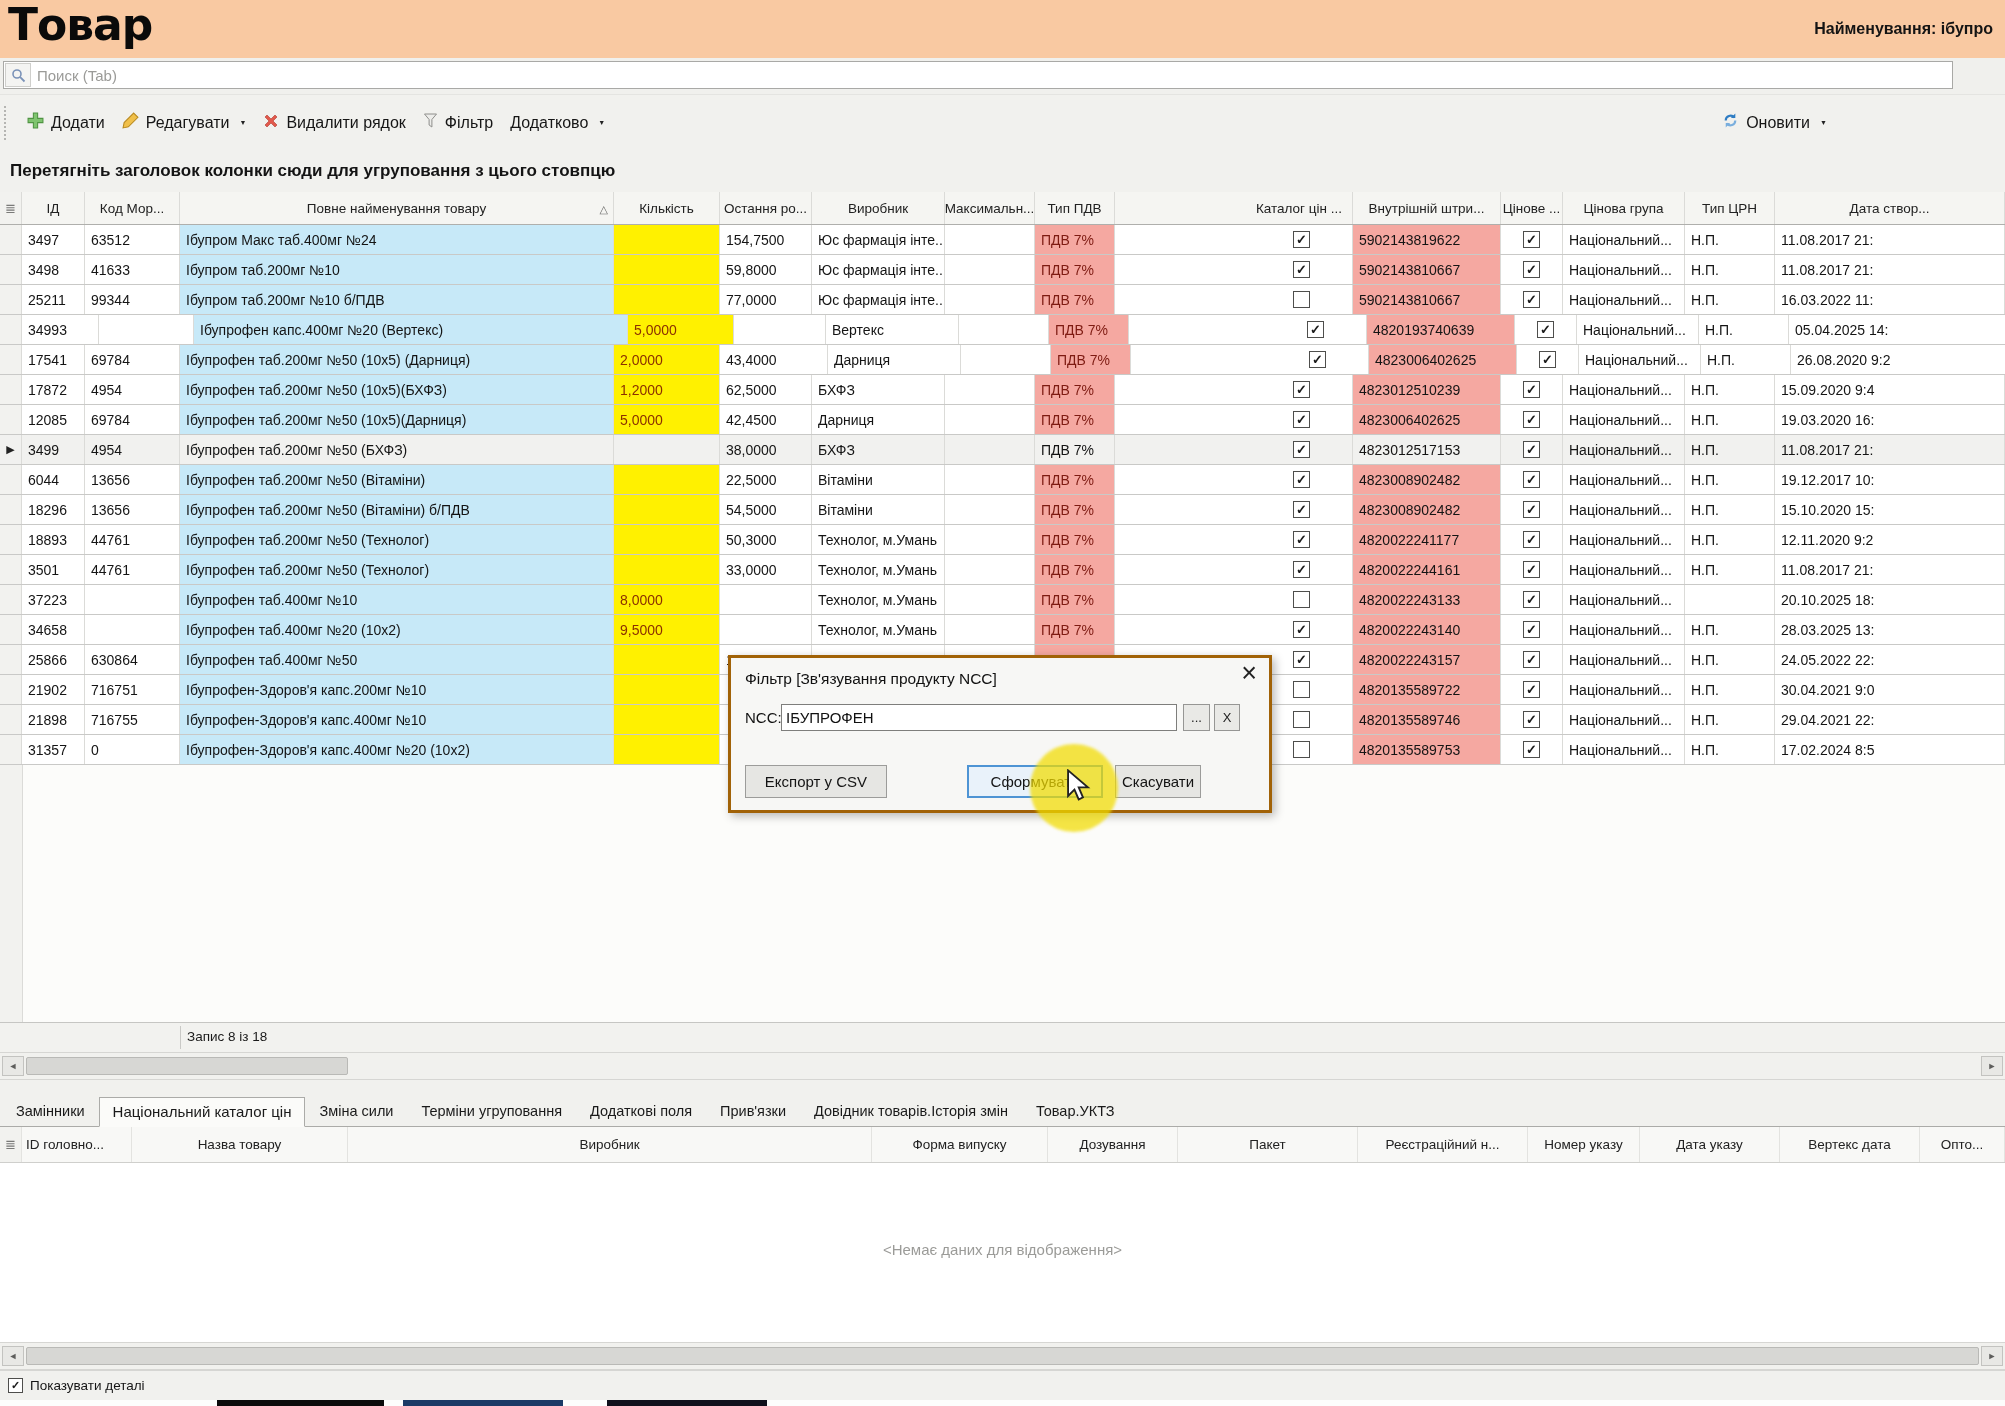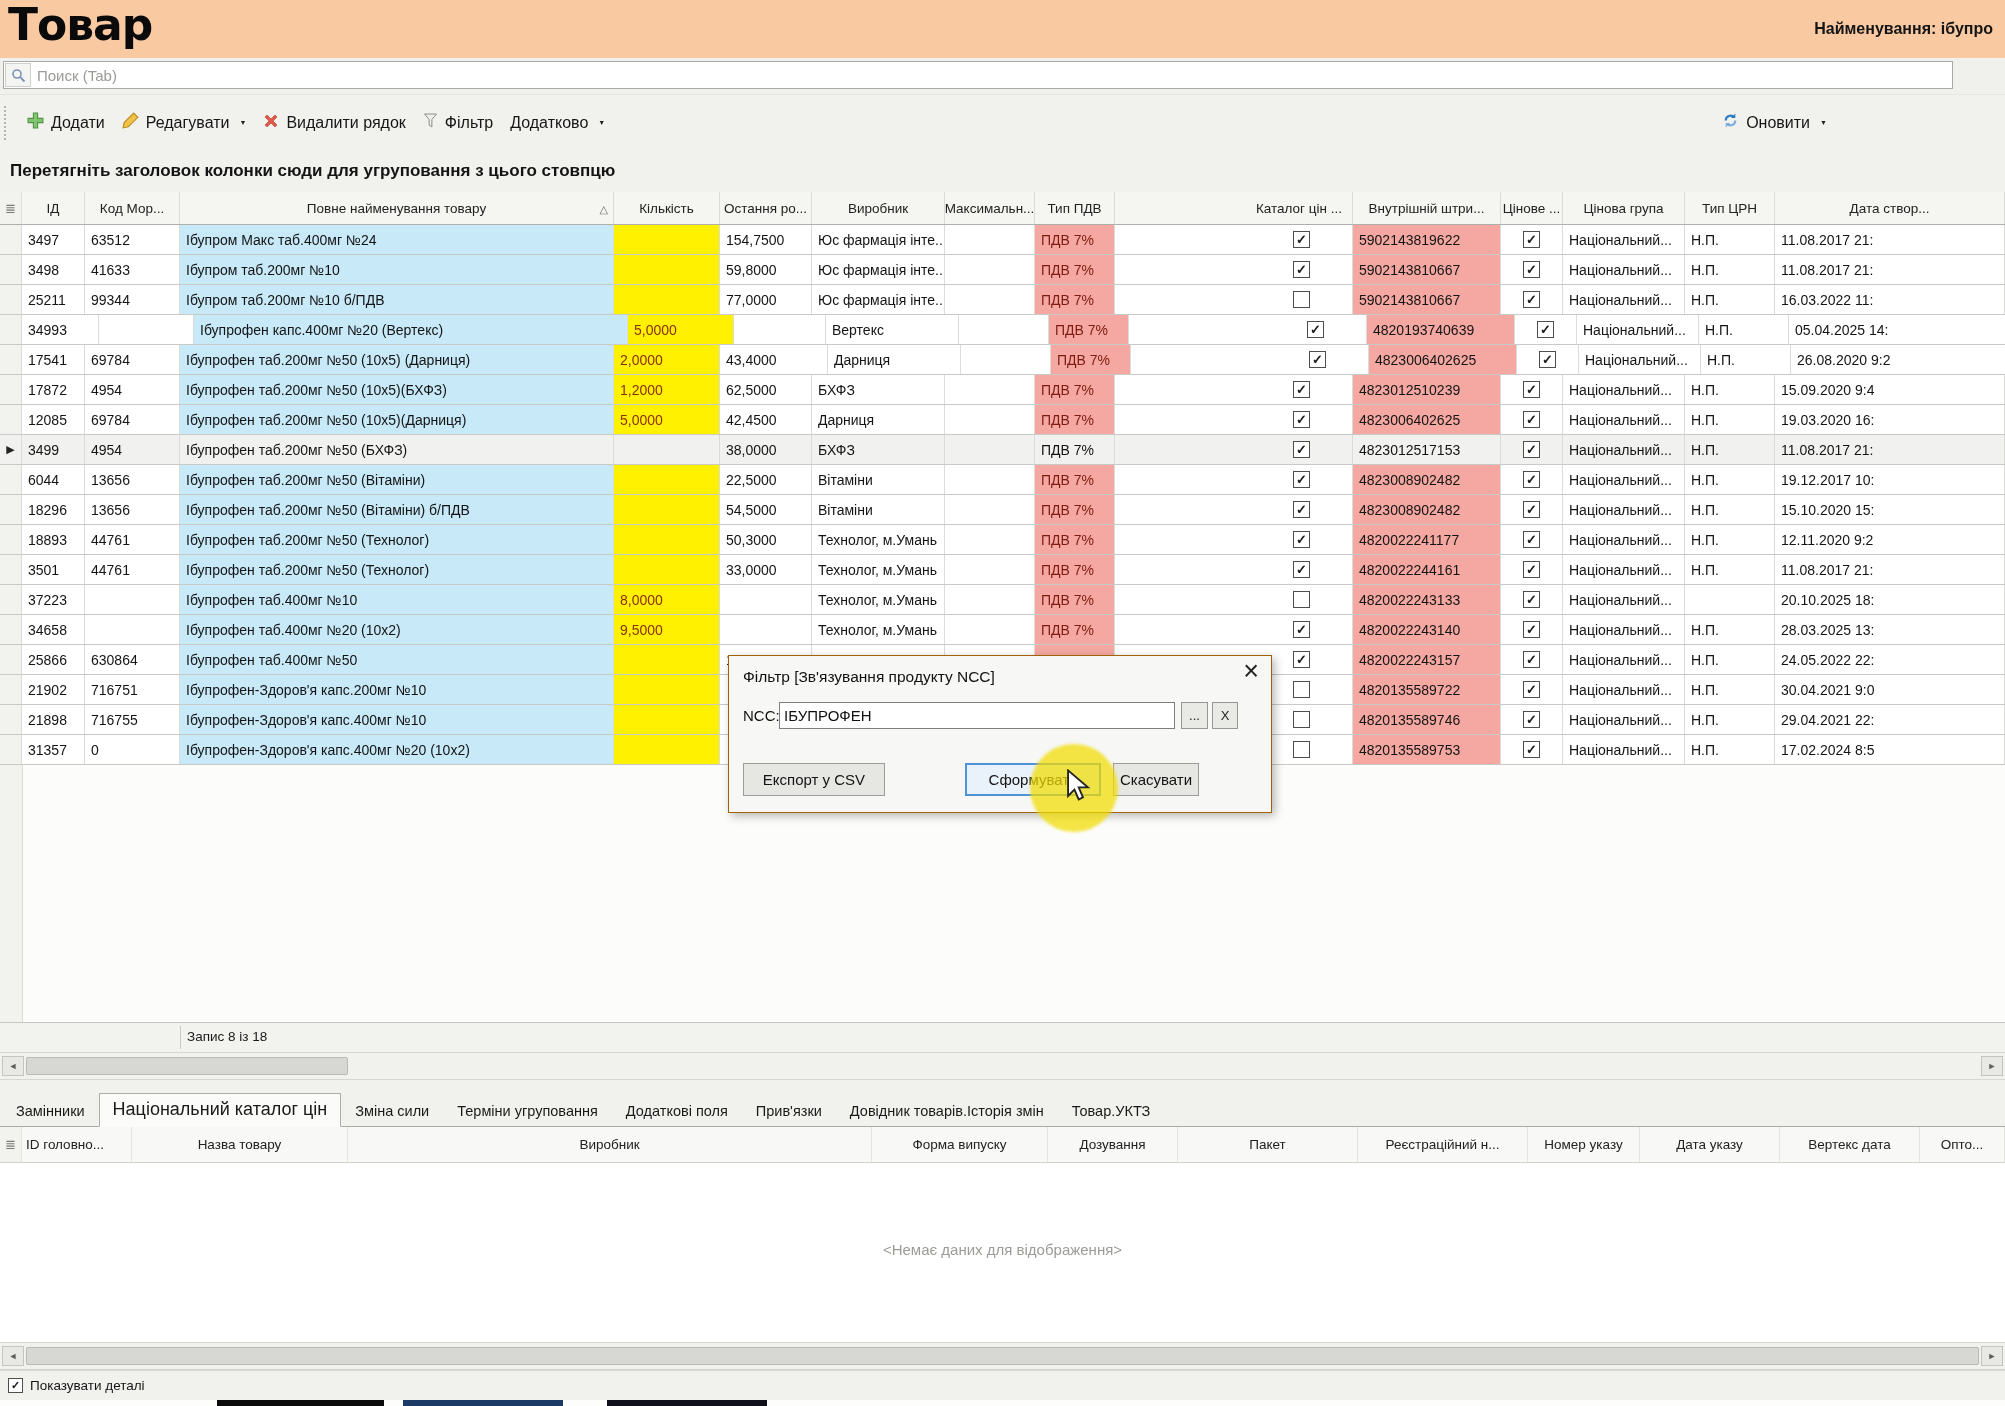--- a/index.html
+++ b/index.html
@@ -62,21 +62,21 @@
   .hs1{top:1052px;} .hs2{top:1342px;}
   .arr{position:absolute;top:3px;width:22px;height:20px;background:#E8E8E5;border:1px solid #C3C3C0;color:#5E5E5C;font-size:9px;display:flex;align-items:center;justify-content:center;box-sizing:border-box;}
   .arr.l{left:2px;} .arr.r{right:2px;}
   .thumb{position:absolute;top:4px;height:18px;background:#D7D7D4;border:1px solid #B9B9B6;border-radius:2px;box-sizing:border-box;}
   .hs1 .thumb{left:26px;width:322px;}
   .hs2 .thumb{left:26px;width:1953px;}
 
   
   .tabstrip{position:absolute;left:0;top:1080px;width:100%;height:47px;background:#F1F1EE;display:flex;align-items:flex-end;padding-left:2px;box-sizing:border-box;border-bottom:1px solid #ABABA8;}
   .tab{font-size:14.5px;color:#1a1a1a;padding:5px 13px 6px;border:1px solid transparent;white-space:nowrap;}
-  .tab.active{background:#FBFBF9;border-color:#ABABA8;border-bottom-color:#FBFBF9;margin-bottom:-1px;font-size:18px;}
+  .tab.active{background:#FBFBF9;border-color:#ABABA8;border-bottom-color:#FBFBF9;margin-bottom:-1px;font-size:15px;}
   .detailhead{position:absolute;left:0;top:1127px;width:100%;height:36px;background:#F8F8F6;border-bottom:1px solid #CFCFCC;display:flex;box-sizing:border-box;}
   .dcell{box-sizing:border-box;border-right:1px solid #E3E3E0;display:flex;align-items:center;justify-content:center;font-size:13.5px;color:#222;overflow:hidden;white-space:nowrap;flex:none;padding:0 4px;}
   .dcell.left{justify-content:flex-start;}
   .dcell.ind{background:#F2F2EF;}
   .dcell.ind::after{content:"≣";color:#7A7A78;font-size:13px;}
   .detailbody{position:absolute;left:0;top:1163px;width:100%;height:179px;background:#fff;display:flex;justify-content:center;}
   .detailbody span{margin-top:78px;font-size:15px;color:#9B9B98;}
 
   
   .footer{position:absolute;left:0;top:1370px;width:100%;height:30px;background:#F1F1EE;border-top:1px solid #D6D6D3;display:flex;align-items:center;gap:7px;padding-left:8px;box-sizing:border-box;}
@@ -84,21 +84,21 @@
   .darkstrip{position:absolute;left:0;top:1400px;width:100%;height:6px;background:#FDFDFC;}
   .darkstrip i{position:absolute;top:0;height:6px;display:block;}
 
   
   .cb{width:17px;height:17px;background:#fff;border:1px solid #4E4E4C;box-sizing:border-box;display:inline-flex;align-items:center;justify-content:center;flex:none;}
   .cb.checked::after{content:"✓";font-size:13px;font-weight:bold;color:#1a1a1a;line-height:1;}
   .cb.small{width:15px;height:15px;}
   .cb.small.checked::after{font-size:11px;}
 
   
-  .dialog{position:absolute;left:728px;top:655px;width:544px;height:158px;background:#F7F7F5;border:1px solid #a16207;box-shadow:3px 3px 9px rgba(0,0,0,.28);z-index:5;box-sizing:border-box;}
+  .dialog{position:absolute;left:728px;top:655px;width:544px;height:158px;background:#F7F7F5;border:3px solid #a16207;box-shadow:3px 3px 9px rgba(0,0,0,.28);z-index:5;box-sizing:border-box;}
   .dtitle{position:absolute;left:14px;top:12px;font-size:15.5px;color:#111;}
   .dclose{position:absolute;right:12px;top:2px;font-size:27px;color:#222;line-height:1;font-weight:normal;}
   .nccl{position:absolute;left:14px;top:51px;font-size:15px;color:#111;}
   .nccinput{position:absolute;left:50px;top:46px;width:396px;height:27px;box-sizing:border-box;border:1px solid #7E7E7C;background:#fff;font-size:15px;padding:0 4px;font-family:inherit;color:#111;}
   .btnmini{position:absolute;top:46px;height:27px;box-sizing:border-box;background:#E9E9E6;border:1px solid #969694;font-size:13px;display:flex;align-items:center;justify-content:center;color:#222;}
   .dots{left:452px;width:27px;} .clr{left:483px;width:26px;}
   .dbtn{position:absolute;top:107px;height:33px;box-sizing:border-box;background:#E6E6E3;border:1px solid #9C9C9A;font-size:15px;display:flex;align-items:center;justify-content:center;color:#141414;}
   .bcsv{left:14px;width:142px;}
   .bgen{left:236px;width:136px;background:#E9F2FA;border:2px solid #4E94D4;}
   .bcancel{left:384px;width:86px;}

